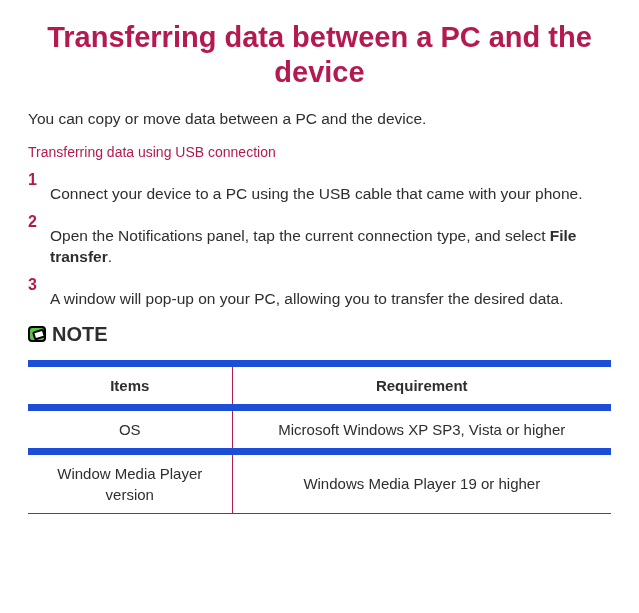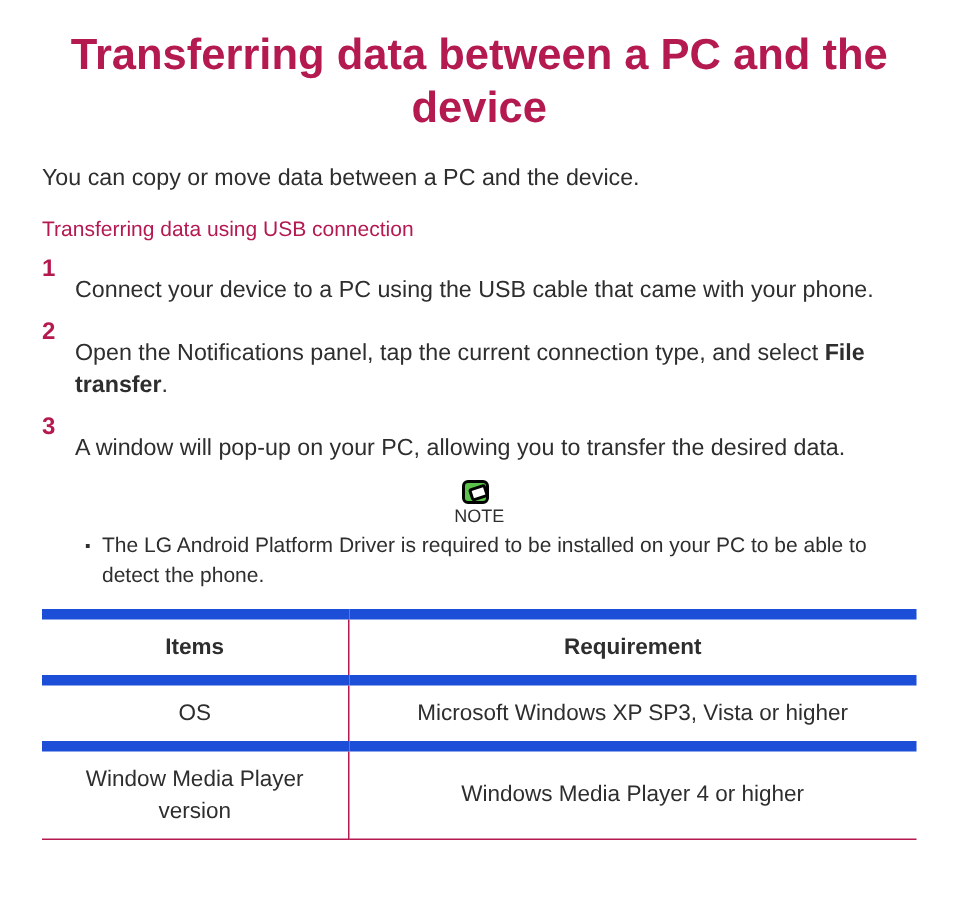--- a/index.html
+++ b/index.html
@@ -50,24 +50,23 @@
     flex: 1;
     margin-top: 14px;
   }
   .bold { font-weight: bold; }
   .note-block {
     margin: 4px 0 8px 0;
   }
   .note-header {
     display: flex;
     align-items: center;
-    font-weight: normal;
-    font-size: 12px;
+    font-weight: bold;
+    font-size: 20px;
     margin-bottom: 2px;
-    flex-direction: column;
   }
   .note-icon {
     width: 18px;
     height: 16px;
     border: 2px solid #000;
     border-radius: 4px;
     background: #5bc34a;
     margin-right: 6px;
     position: relative;
     box-sizing: border-box;
@@ -152,32 +151,31 @@
     <span class="step-text">A window will pop-up on your PC, allowing you to transfer the desired data.</span>
   </li>
 </ol>
 
 <div class="note-block">
   <div class="note-header">
     <span class="note-icon"></span>
     <span>NOTE</span>
   </div>
   <ul class="note-list">
-    <li><span>The LG Android Platform Driver is required to be installed on your PC to be able to detect the phone.</span></li>
   </ul>
 </div>
 
 <table class="req-table">
   <tbody>
       <tr class="header-row">
     <th class="vdiv">Items</th>
     <th>Requirement</th>
   </tr>
   <tr>
     <td class="vdiv">OS</td>
     <td>Microsoft Windows XP SP3, Vista or higher</td>
   </tr>
   <tr>
     <td class="vdiv">Window Media Player version</td>
-    <td>Windows Media Player 4 or higher</td>
+    <td>Windows Media Player 19 or higher</td>
   </tr>
 </tbody>
   </table>
 
 </body></html>

